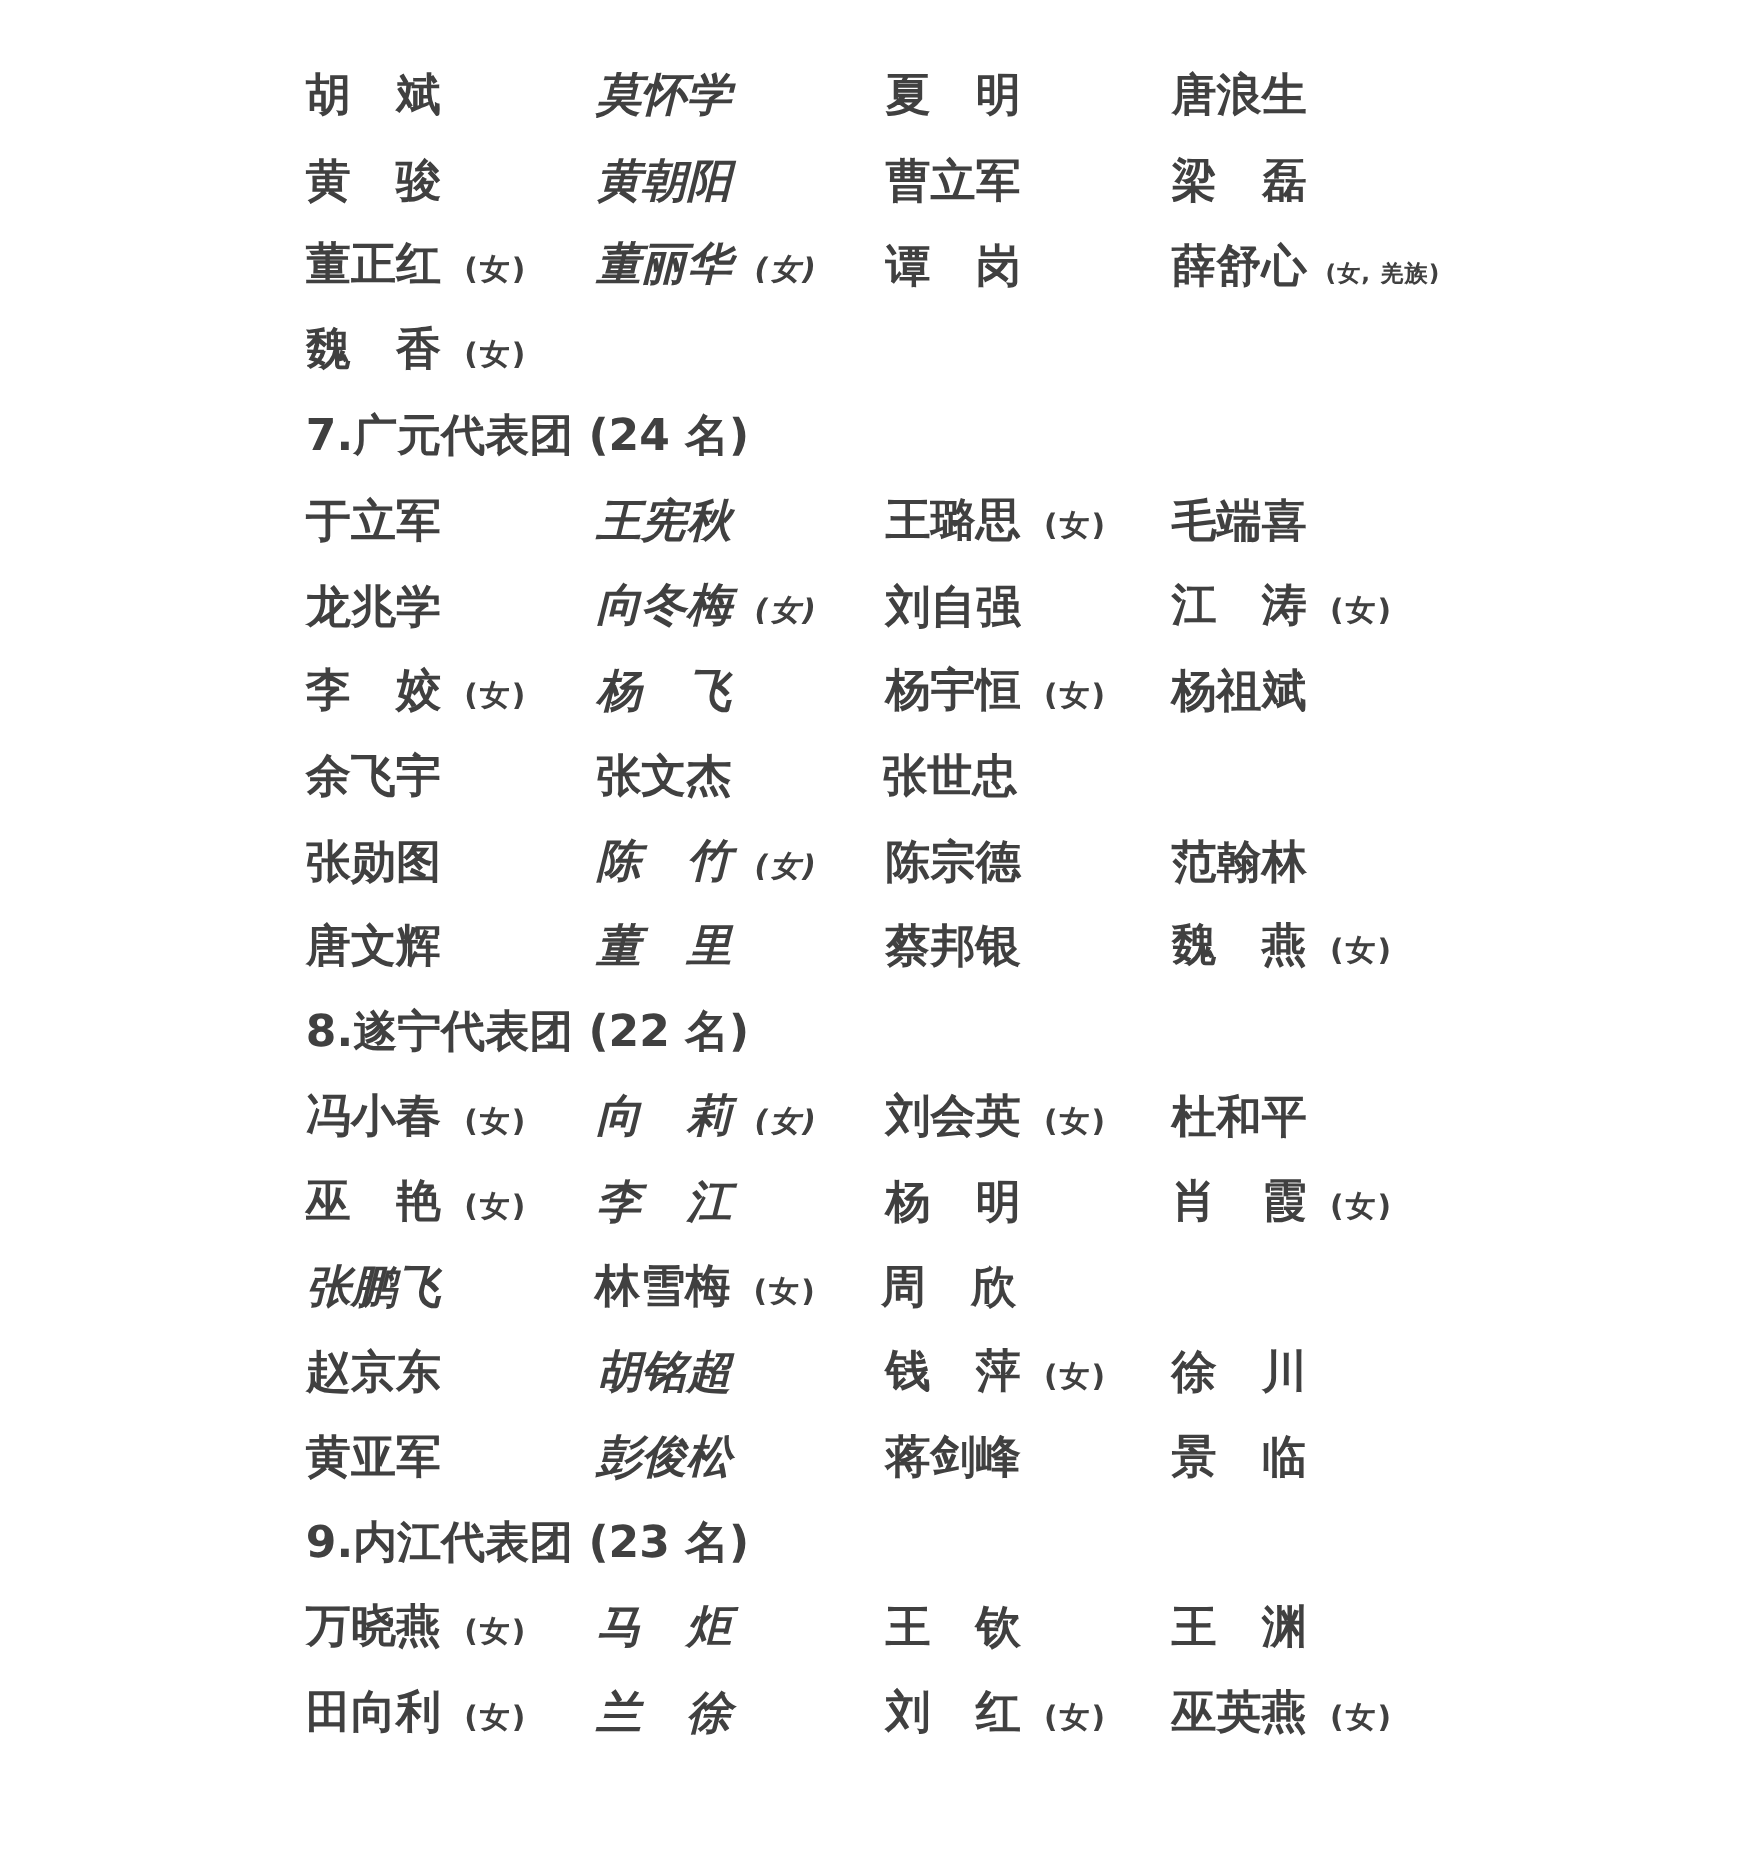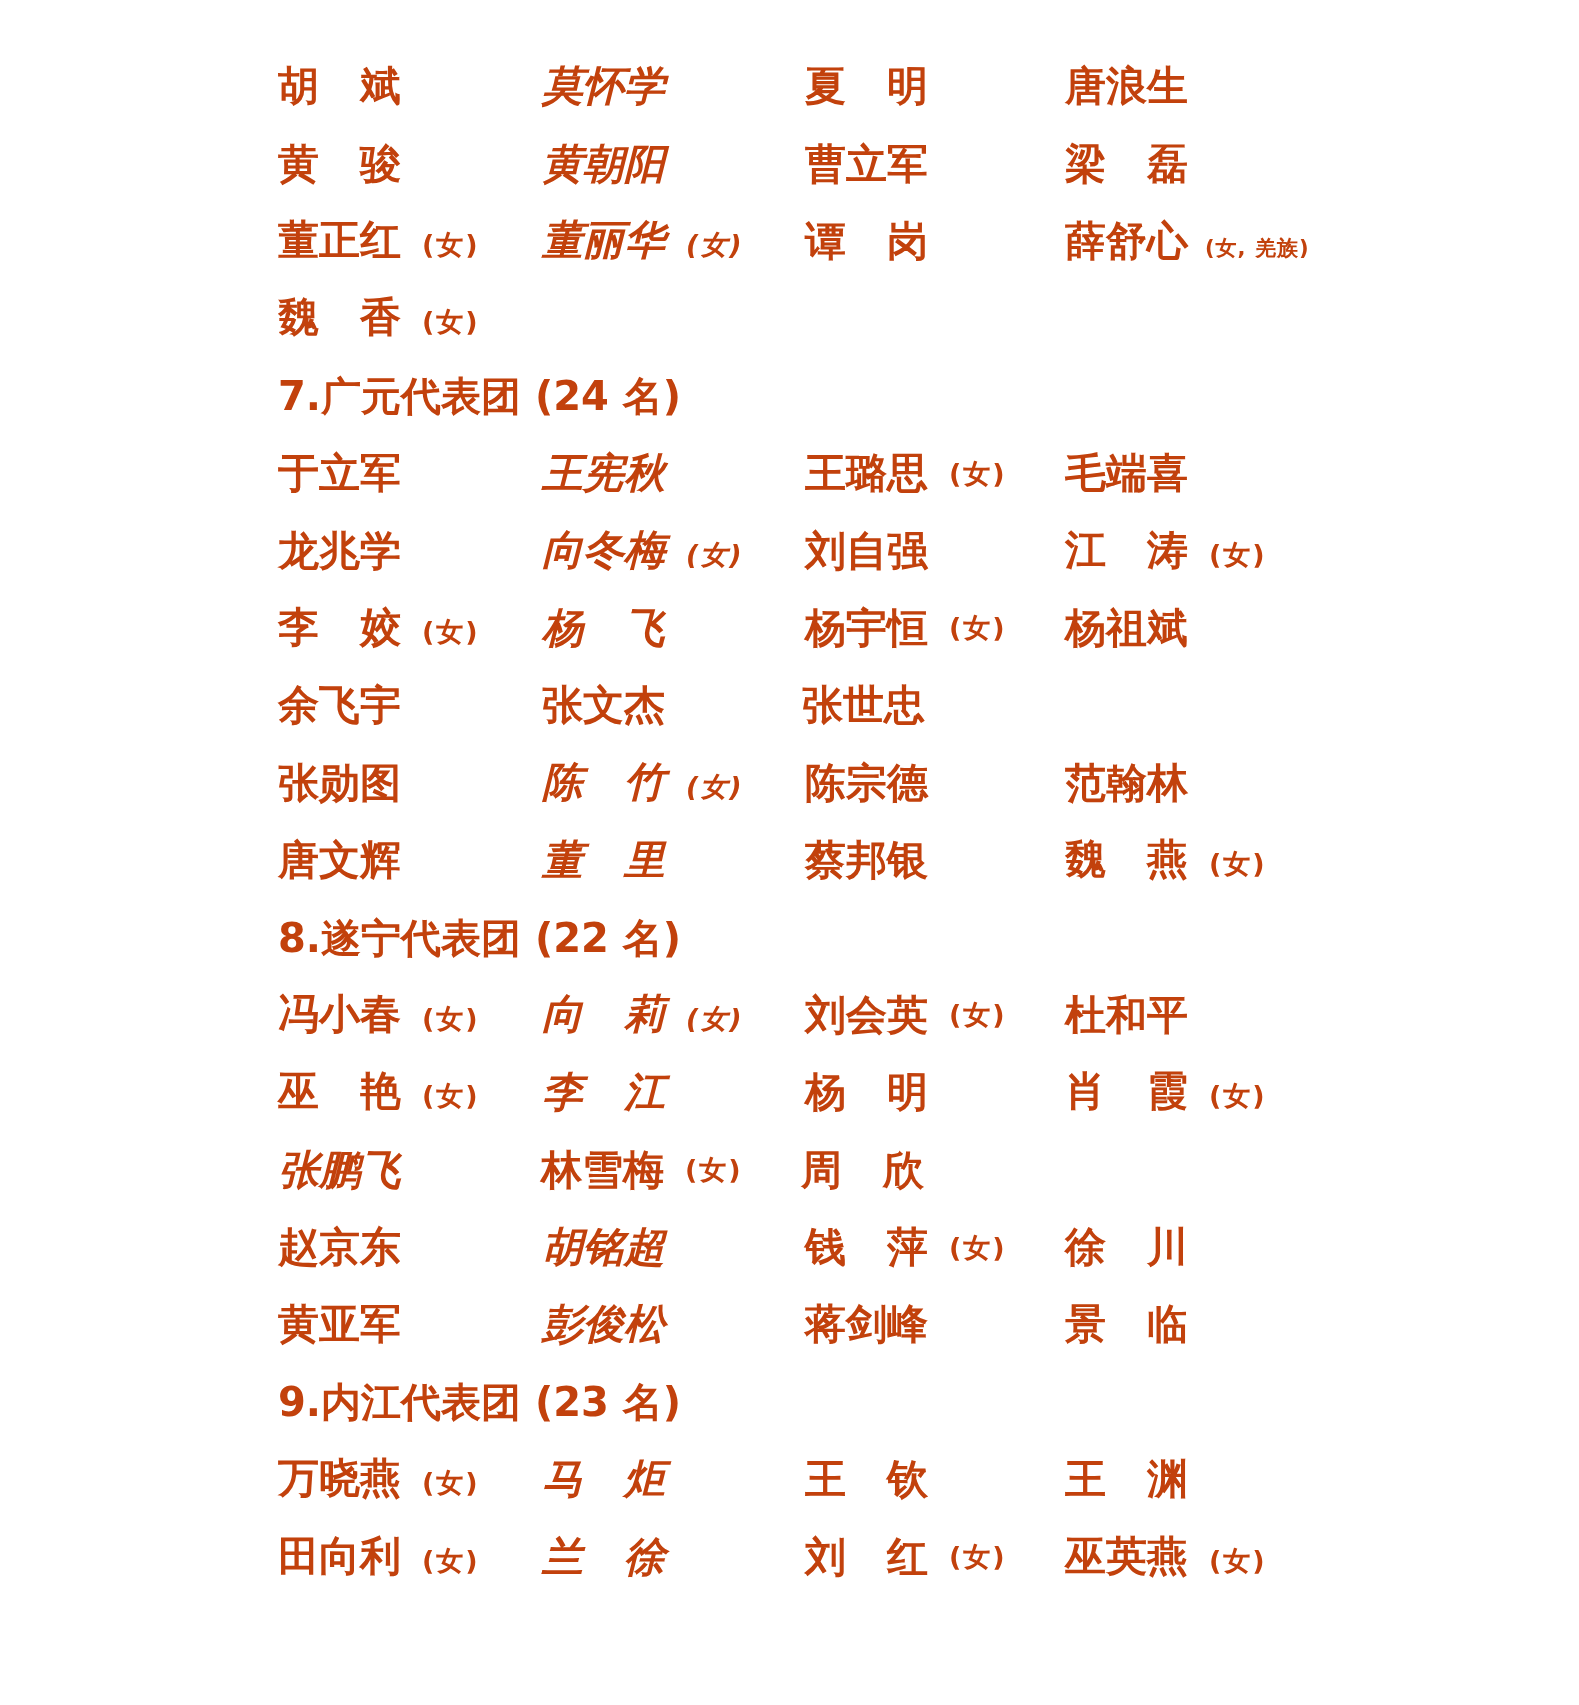--- a/index.html
+++ b/index.html
@@ -24,21 +24,21 @@
     display: flex;
     align-items: center;
   }
   .cell {
     display: flex;
     align-items: baseline;
     flex: none;
   }
   .cell.c0 { width: 264px; }
   .cell.c1 { width: 263px; font-style: italic; }
-  .cell.c2 { width: 260px; align-items: center; }
+  .cell.c2 { width: 260px; }
   .name {
     display: inline-block;
     flex: none;
     min-width: 124px;
     font-size: 41px;
     line-height: 1;
     white-space: pre;
   }
   .note {
     flex: none;
@@ -54,21 +54,21 @@
   }
   .header-text {
     font-size: 40px;
     line-height: 1;
     white-space: pre;
   }
 </style>
 </head>
 <body>
 
-<div class="doc" id="doc" style="background: rgb(255, 255, 255); color: #c2410c;">
+<div class="doc" id="doc" style="background: rgb(255, 255, 255); color: #404040;">
     <div class="block">
       <span class="cell c0">
         <span class="name">胡　斌</span>
       </span>
       <span class="cell c1">
         <span class="name">莫怀学</span>
       </span>
       <span class="cell c2">
         <span class="name">夏　明</span>
       </span>

